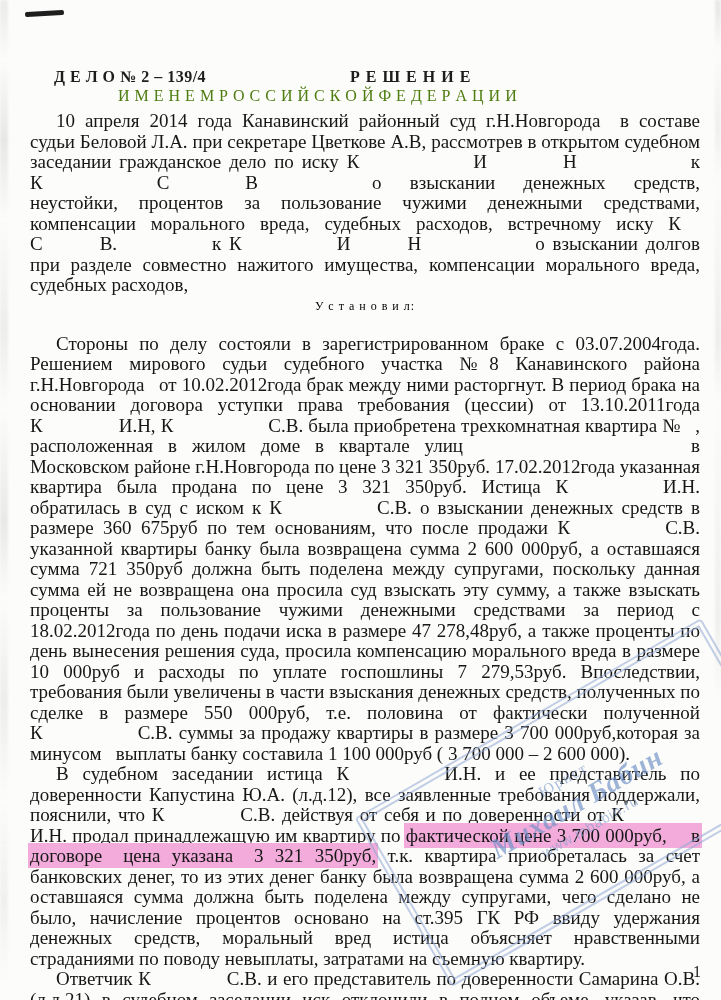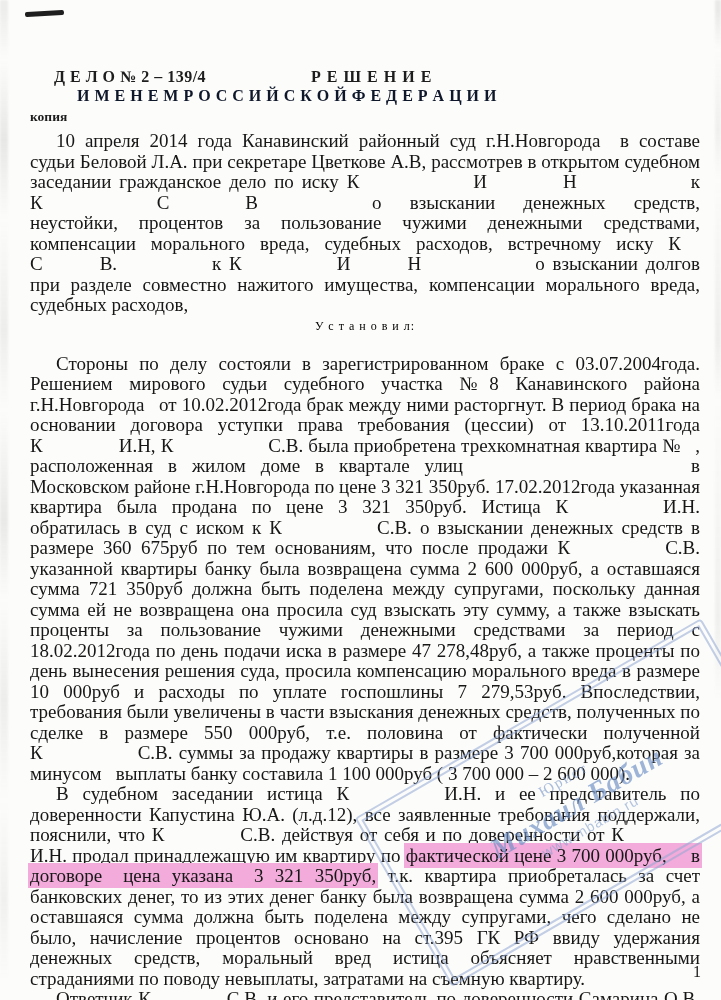--- a/index.html
+++ b/index.html
@@ -48,27 +48,28 @@
   }
   .content {
     position: absolute;
     left: 30px; right: 21px; top: 0;
   }
   .header { margin-top: 68px; }
   .header-line1 {
     display: flex; align-items: baseline;
     font-weight: 700; font-size: 16px; color: #1d1d1d;
     white-space: nowrap;
+    gap: 39px;
   }
   .case-label { margin-left: 24px; letter-spacing: 0.5px; }
   .doc-title { margin-left: 105px; letter-spacing: 1px; }
   .doc-subtitle {
-    margin-top: 1px; margin-left: 47px;
-    font-weight: 700; font-size: 16px; letter-spacing: 0.5px;
-    color: #0f172a; white-space: nowrap;
+    margin-top: 1px; margin-left: 88px;
+    font-weight: 400; font-size: 16px; letter-spacing: 0.5px;
+    color: #4d7c0f; white-space: nowrap;
   }
   .copy-label {
     margin-top: 4px;
     font-weight: 700; font-size: 13.5px; color: #1d1d1d;
   }
   .para {
     font-size: 19px; line-height: 20.5px;
     text-align: justify;
     text-indent: 26px;
     color: #171717;
@@ -127,21 +128,20 @@
   <div class="scan-dash"></div>
 
   <div class="content">
 
     <div class="header">
       <div class="header-line1">
         <span class="case-label">Д Е Л О № 2 – 139/4</span>
         <span class="doc-title">Р Е Ш Е Н И Е</span>
       </div>
       <div class="doc-subtitle">И М Е Н Е М  Р О С С И Й С К О Й  Ф Е Д Е Р А Ц И И</div>
-      <div class="copy-label">копия</div>
     </div>
 
     <p class="para intro">10 апреля 2014 года Канавинский районный суд г.Н.Новгорода  в составе судьи Беловой Л.А. при секретаре Цветкове А.В, рассмотрев в открытом судебном заседании гражданское дело по иску К      И    Н      к К      С    В      о взыскании денежных средств, неустойки, процентов за пользование чужими денежными средствами, компенсации морального вреда, судебных расходов, встречному иску К  С   В.     к К     И   Н      о взыскании долгов при разделе совместно нажитого имущества, компенсации морального вреда, судебных расходов,</p>
 
     <div class="heading-center">У с т а н о в и л:</div>
 
     <p class="para">Стороны по делу состояли в зарегистрированном браке с 03.07.2004года. Решением мирового судьи судебного участка №8 Канавинского района г.Н.Новгорода  от 10.02.2012года брак между ними расторгнут. В период брака на основании договора уступки права требования (цессии) от 13.10.2011года К    И.Н, К     С.В. была приобретена трехкомнатная квартира №  , расположенная в жилом доме в квартале улиц            в Московском районе г.Н.Новгорода по цене 3 321 350руб. 17.02.2012года указанная квартира была продана по цене 3 321 350руб. Истица К     И.Н. обратилась в суд с иском к К     С.В. о взыскании денежных средств в размере 360 675руб по тем основаниям, что после продажи К     С.В. указанной квартиры банку была возвращена сумма 2 600 000руб, а оставшаяся сумма 721 350руб должна быть поделена между супругами, поскольку данная сумма ей не возвращена она просила суд взыскать эту сумму, а также взыскать проценты за пользование чужими денежными средствами за период с 18.02.2012года по день подачи иска в размере 47 278,48руб, а также проценты по день вынесения решения суда, просила компенсацию морального вреда в размере 10 000руб и расходы по уплате госпошлины 7 279,53руб. Впоследствии, требования были увеличены в части взыскания денежных средств, полученных по сделке в размере 550 000руб, т.е. половина от фактически полученной К     С.В. суммы за продажу квартиры в размере 3 700 000руб,которая за минусом  выплаты банку составила 1 100 000руб ( 3 700 000 – 2 600 000).</p>
 
     <p class="para"><span>В судебном заседании истица К     И.Н. и ее представитель по доверенности Капустина Ю.А. (л.д.12), все заявленные требования поддержали, пояснили, что К    С.В. действуя от себя и по доверенности от К    И.Н. продал принадлежащую им квартиру по </span><span class="hl">фактической цене 3 700 000руб,  в договоре  цена указана  3 321 350руб,</span><span> т.к. квартира приобреталась за счет банковских денег, то из этих денег банку была возвращена сумма 2 600 000руб, а оставшаяся сумма должна быть поделена между супругами, чего сделано не было, начисление процентов основано на ст.395 ГК РФ ввиду удержания денежных средств, моральный вред истица объясняет нравственными страданиями по поводу невыплаты, затратами на съемную квартиру.</span></p>
 

